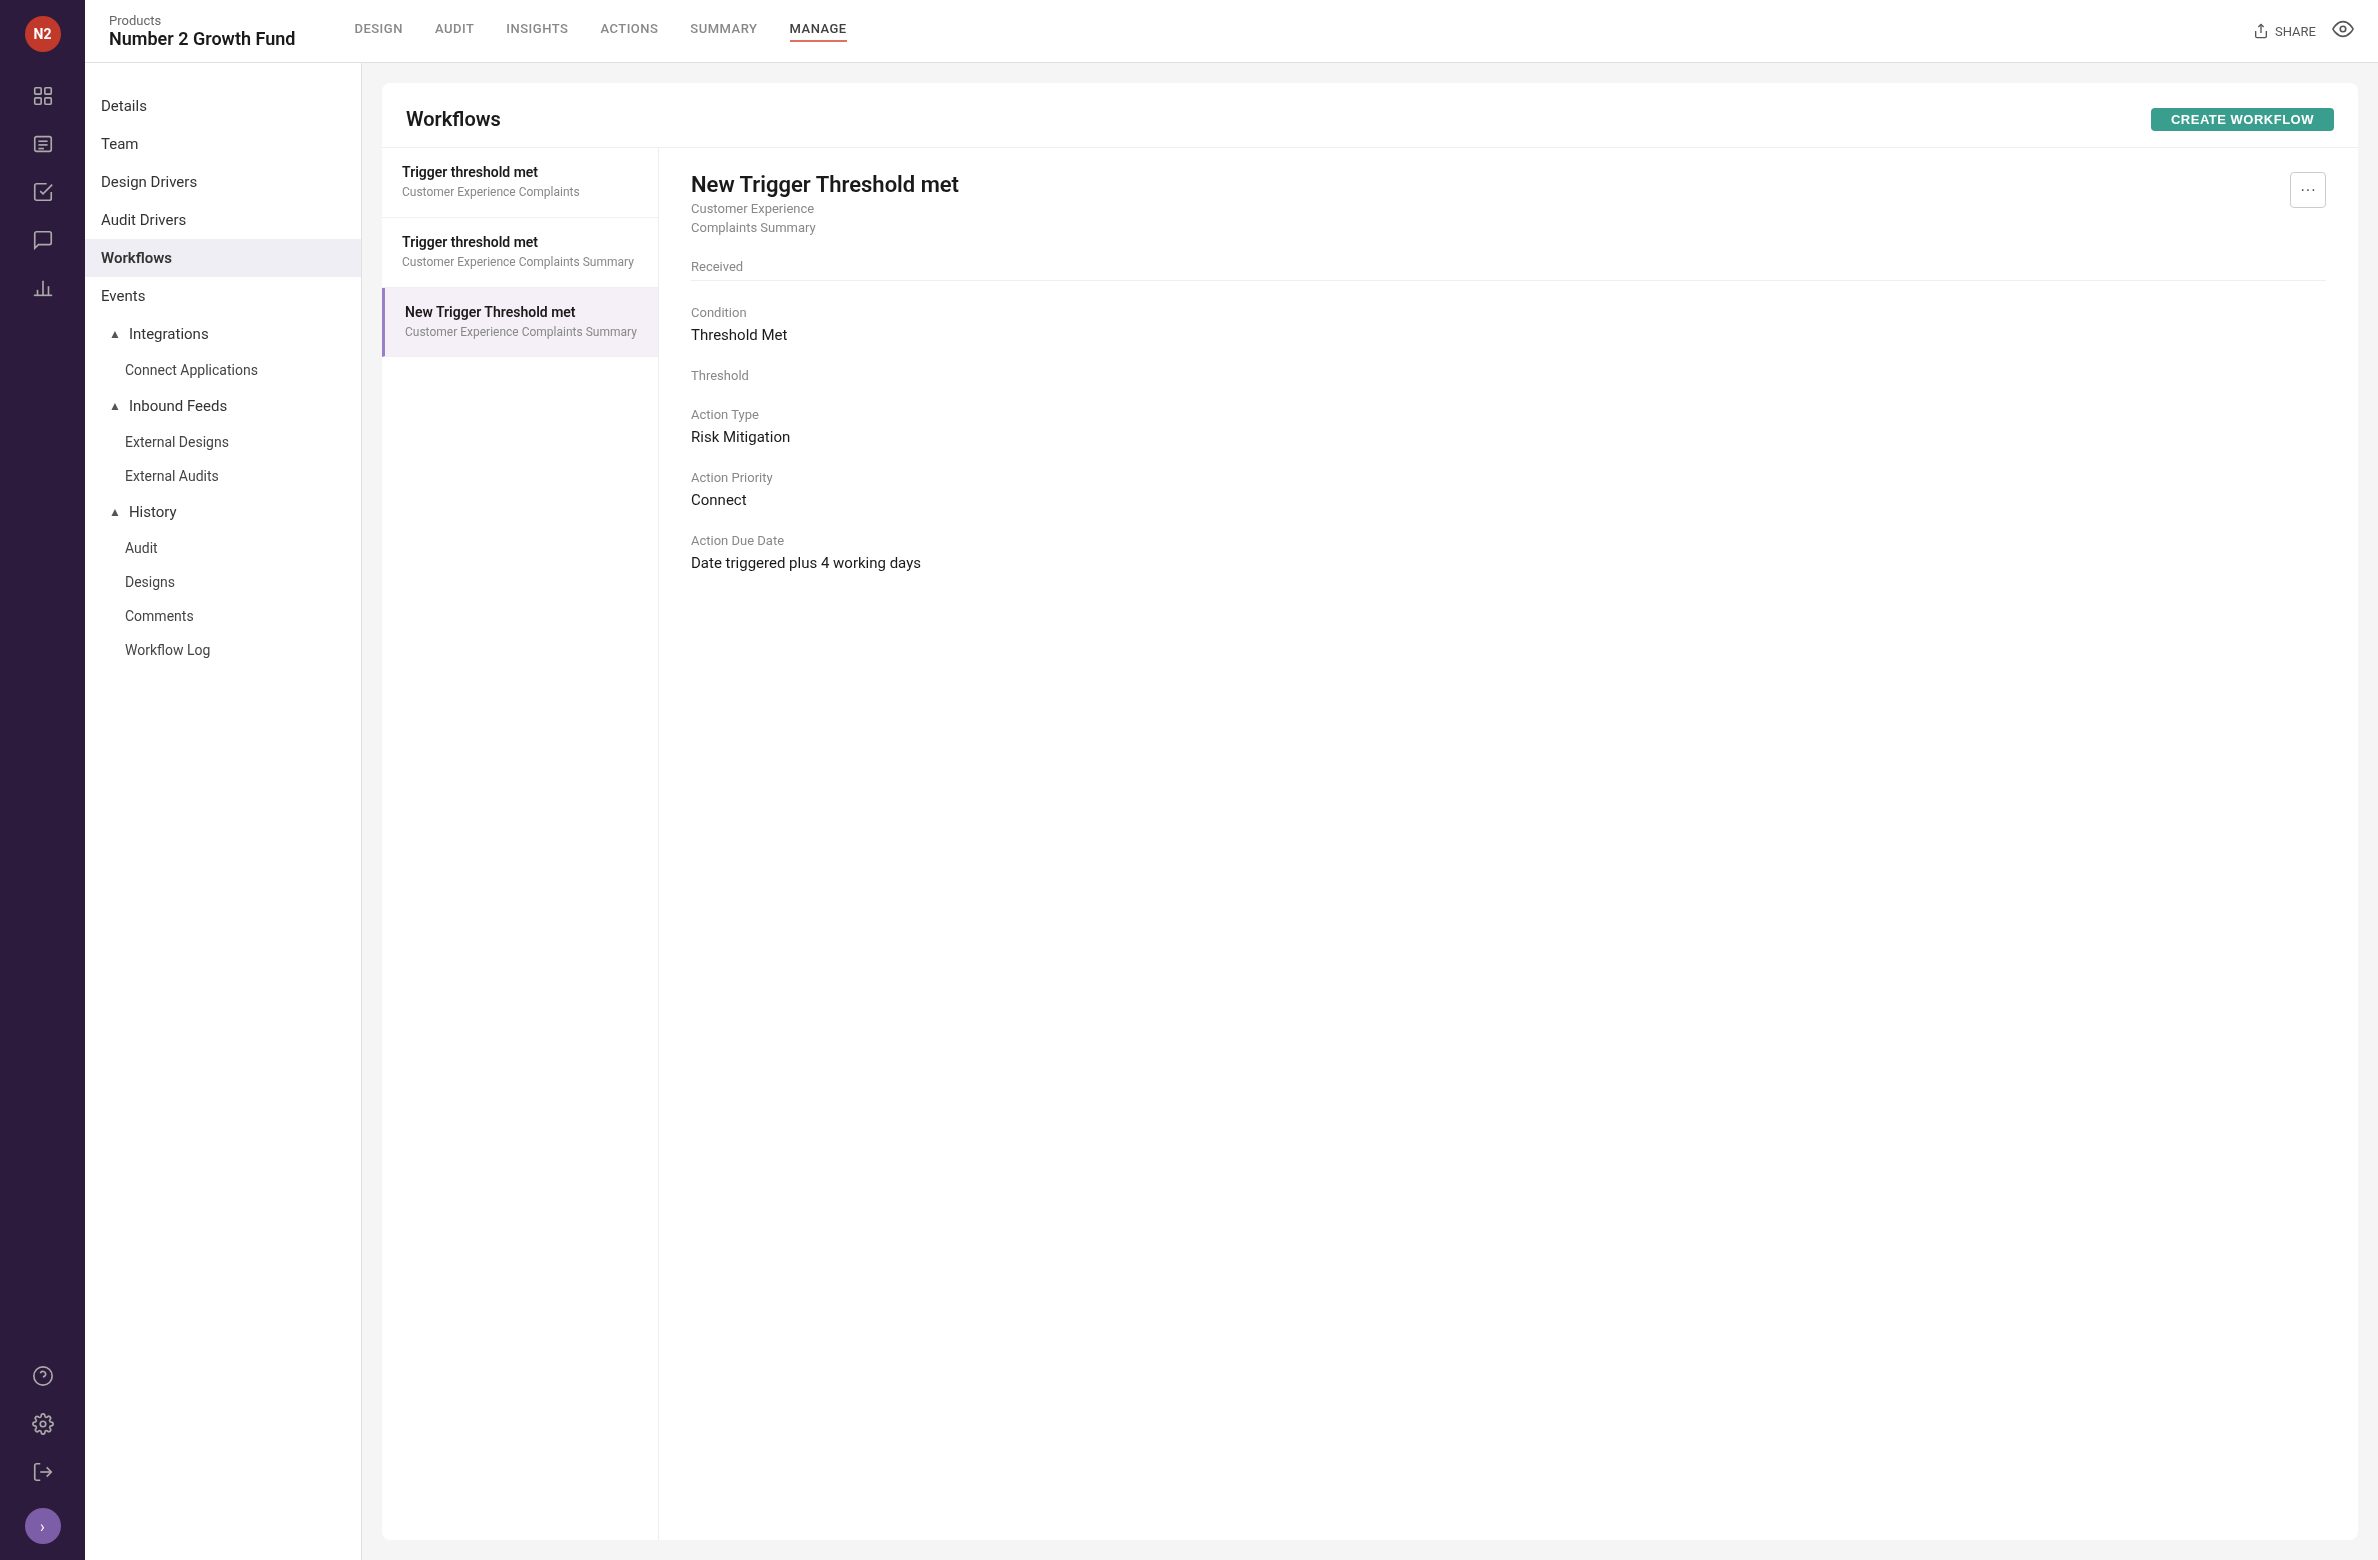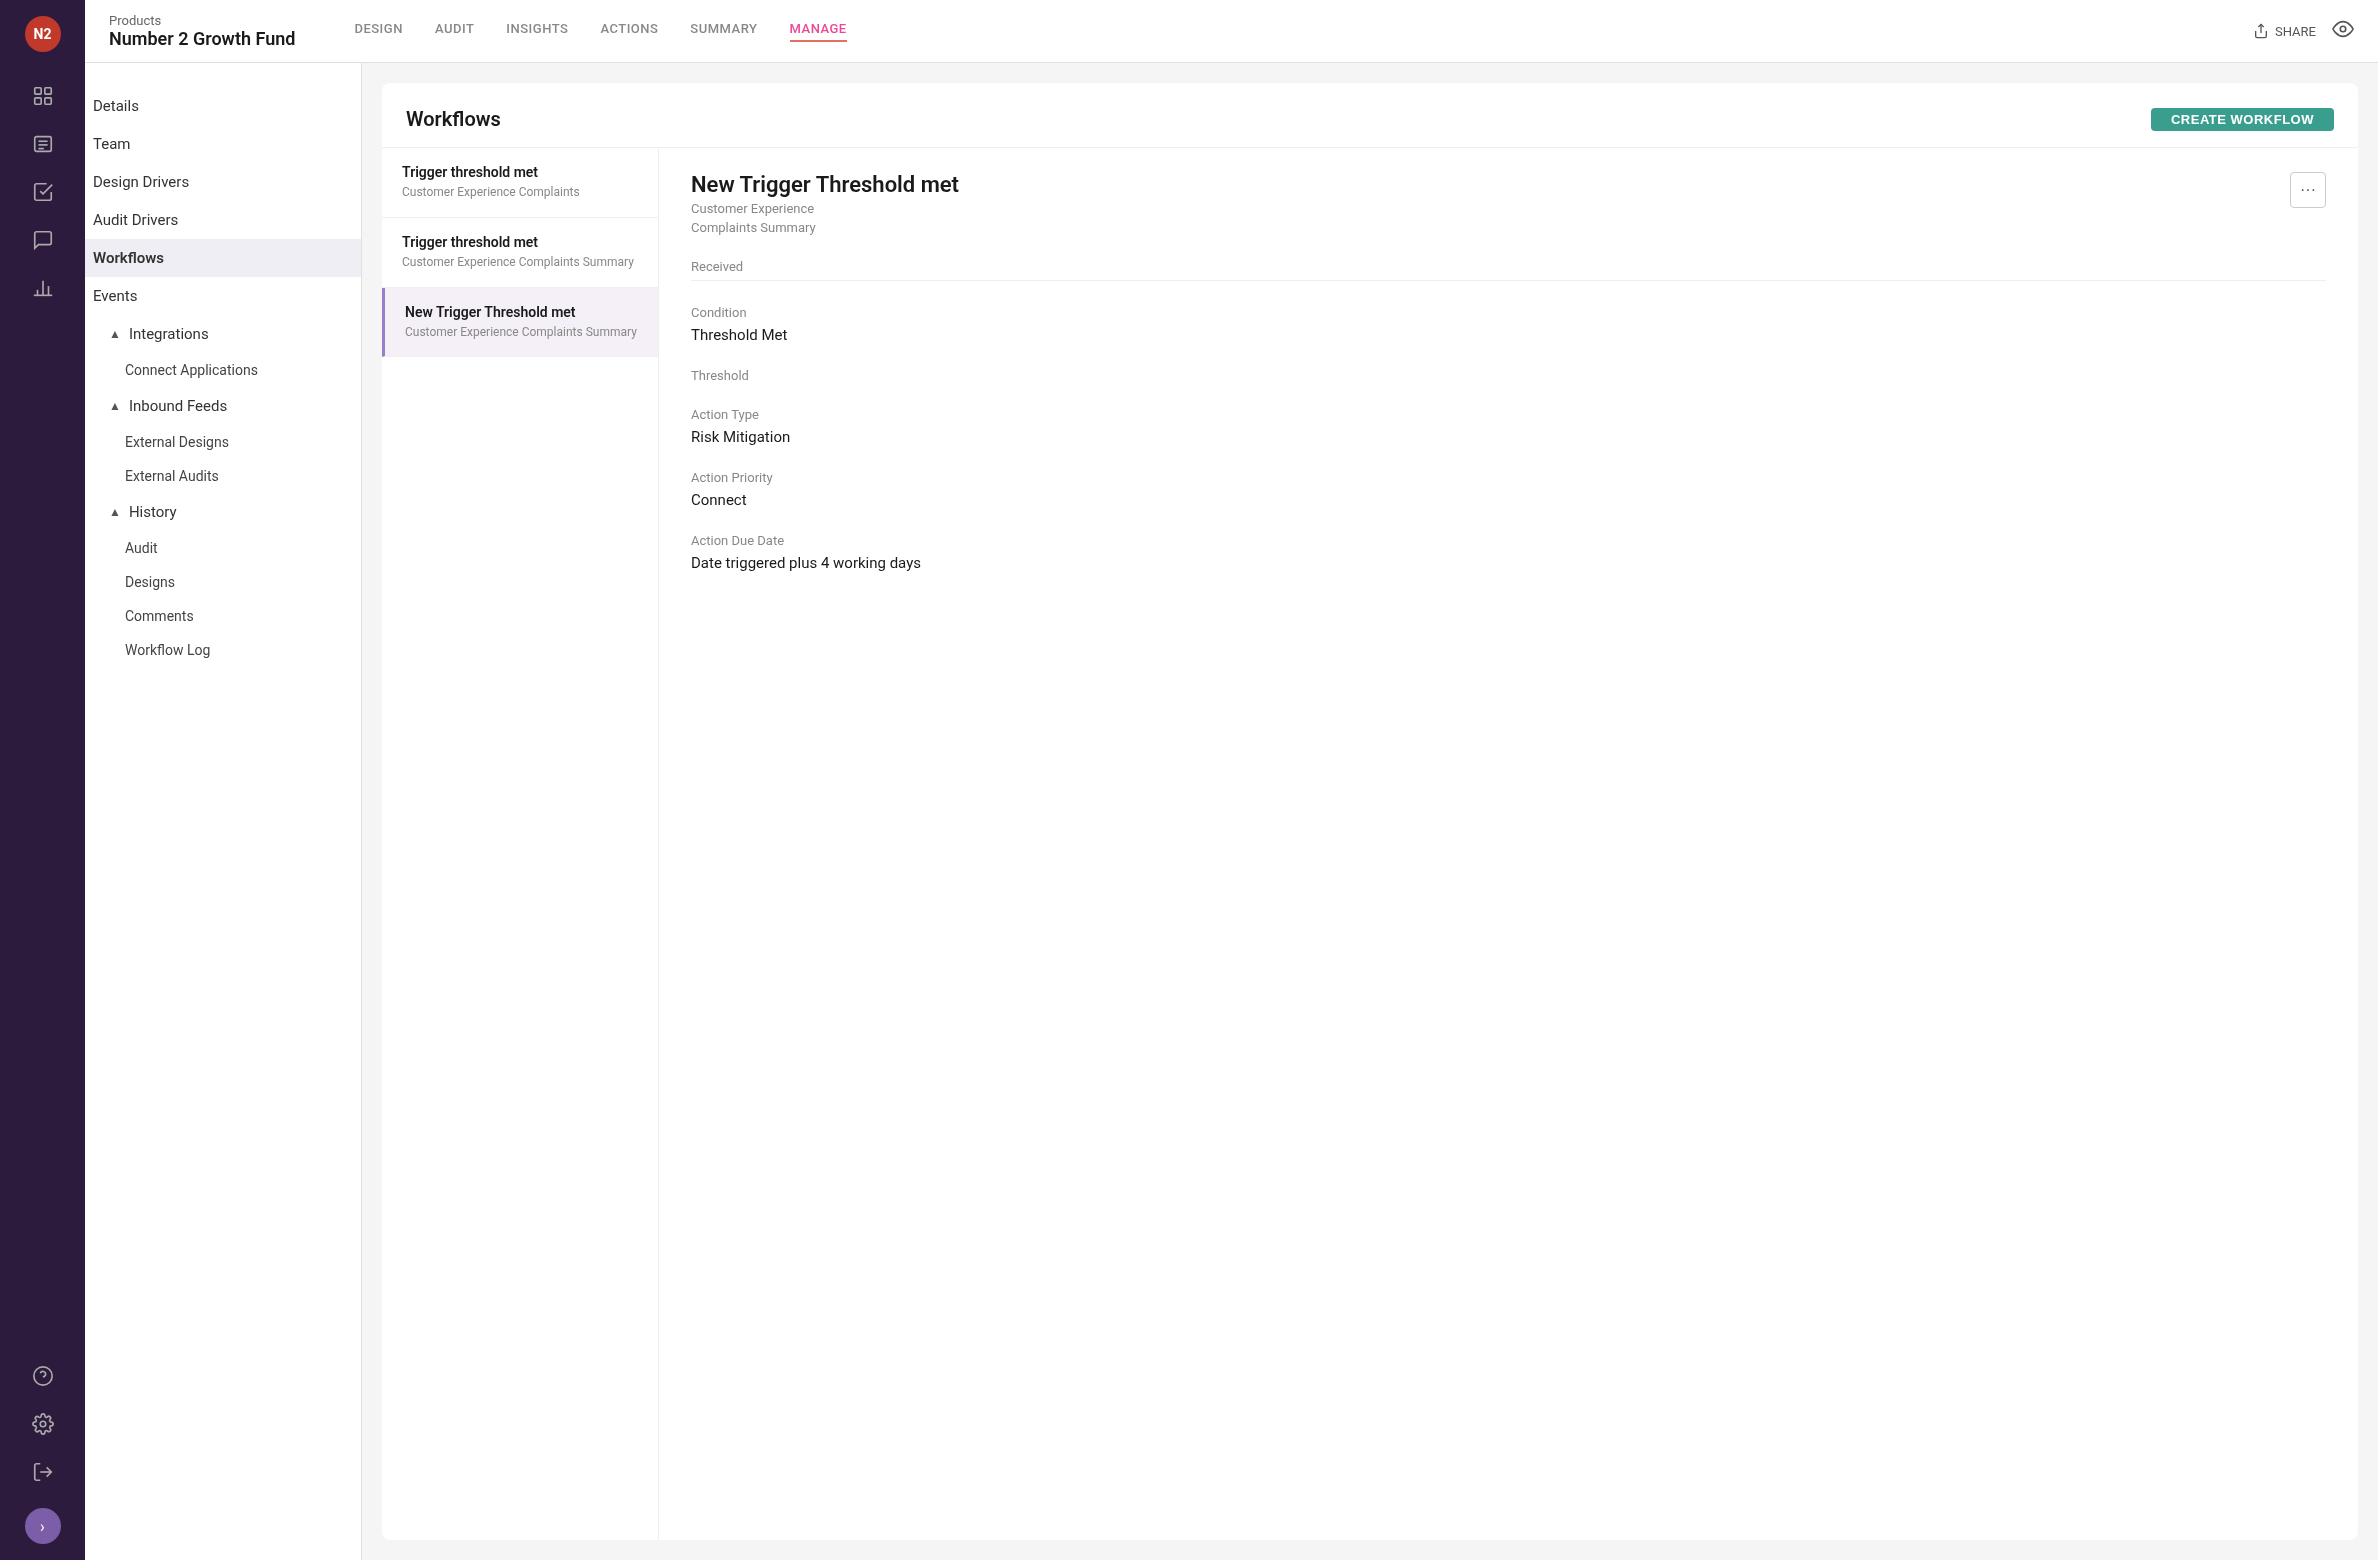--- a/index.html
+++ b/index.html
@@ -57,42 +57,42 @@
     .breadcrumb { display: flex; align-items: center; gap: 6px; }
     .breadcrumb-parent { color: #666; font-size: 13px; }
     .breadcrumb-current { font-size: 18px; font-weight: 600; color: #1a1a1a; }
     .nav-tabs { display: flex; gap: 32px; margin-left: 59px; }
     .nav-tab {
       font-size: 13px; font-weight: 500; color: #888;
       padding: 0 0 4px 0;
       cursor: pointer; letter-spacing: 0.5px;
       border-bottom: 2px solid transparent;
     }
-    .nav-tab.active { color: #ec4899; border-bottom: 2px solid #e07060; }
+    .nav-tab.active { color: #404040; border-bottom: 2px solid #e07060; }
     .nav-right { margin-left: auto; display: flex; align-items: center; gap: 16px; }
     .share-btn {
       display: flex; align-items: center; gap: 6px;
       color: #555; font-size: 13px; cursor: pointer;
     }
     .eye-icon { color: #555; cursor: pointer; }
 
     
     .body-area { display: flex; flex: 1; overflow: hidden; }
 
     
     .sidebar {
       width: 277px;
       background: white;
       border-right: 1px solid #e0e0e0;
       padding: 24px 0;
       overflow-y: auto;
       flex-shrink: 0;
     }
     .sidebar-item {
-      padding: 10px 8px;
+      padding: 10px 16px;
       font-size: 15px; color: #333;
       cursor: pointer;
     }
     .sidebar-item.active { background: #f0eef5; font-weight: 600; }
     .sidebar-section-header {
       padding: 10px 24px;
       font-size: 15px; color: #333;
       cursor: pointer;
       display: flex; align-items: center; gap: 8px;
     }

